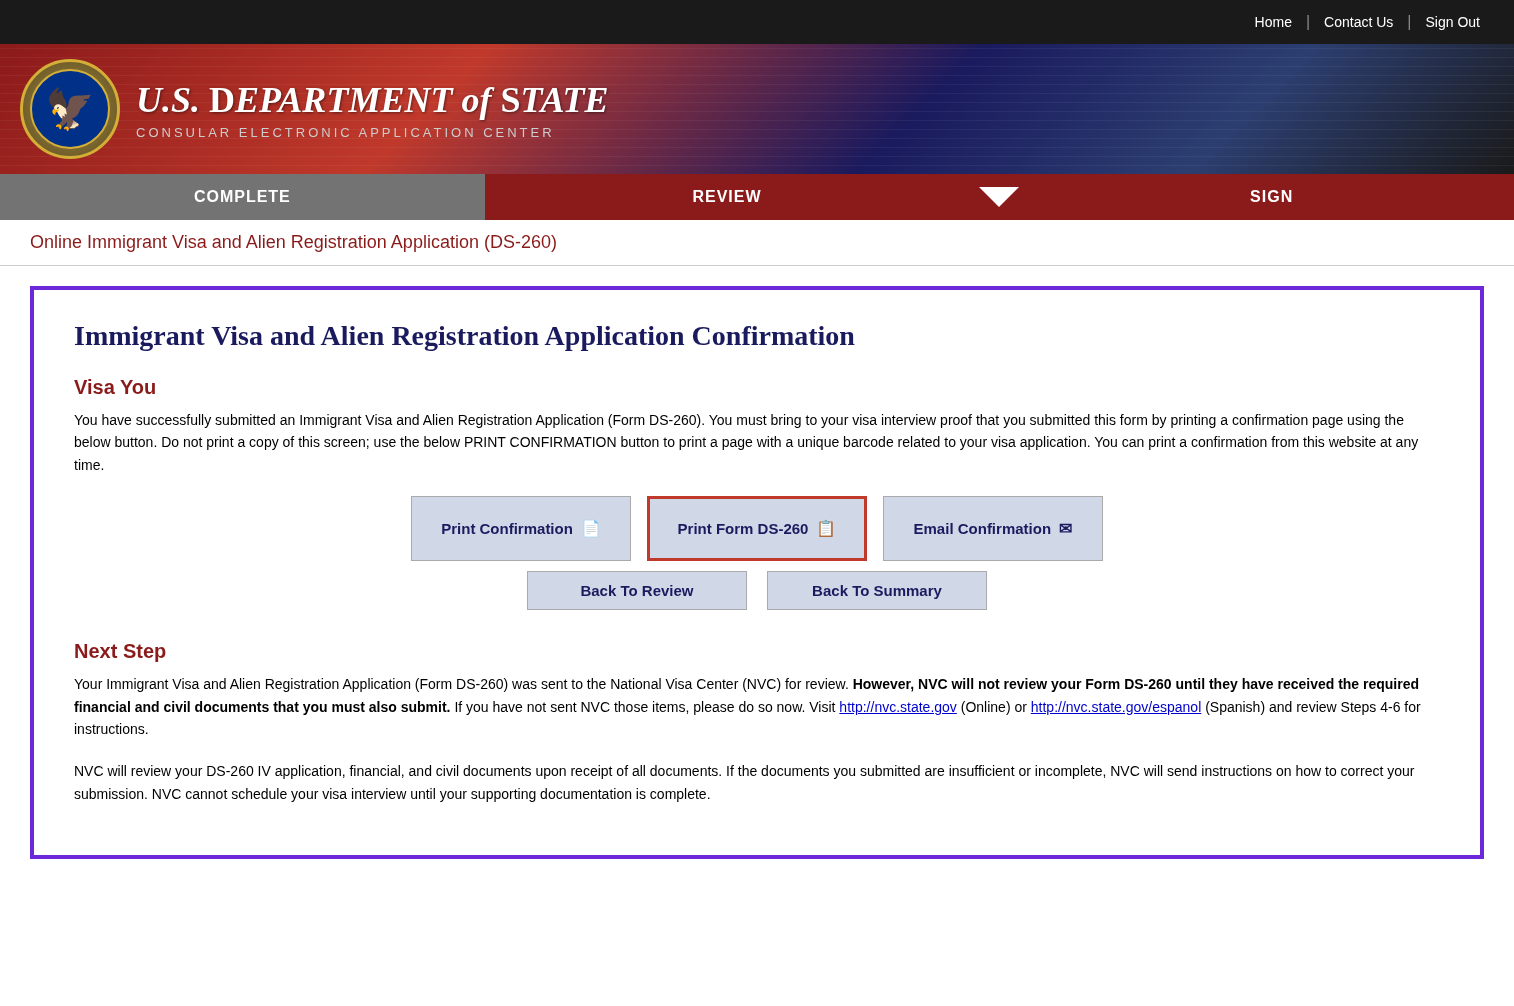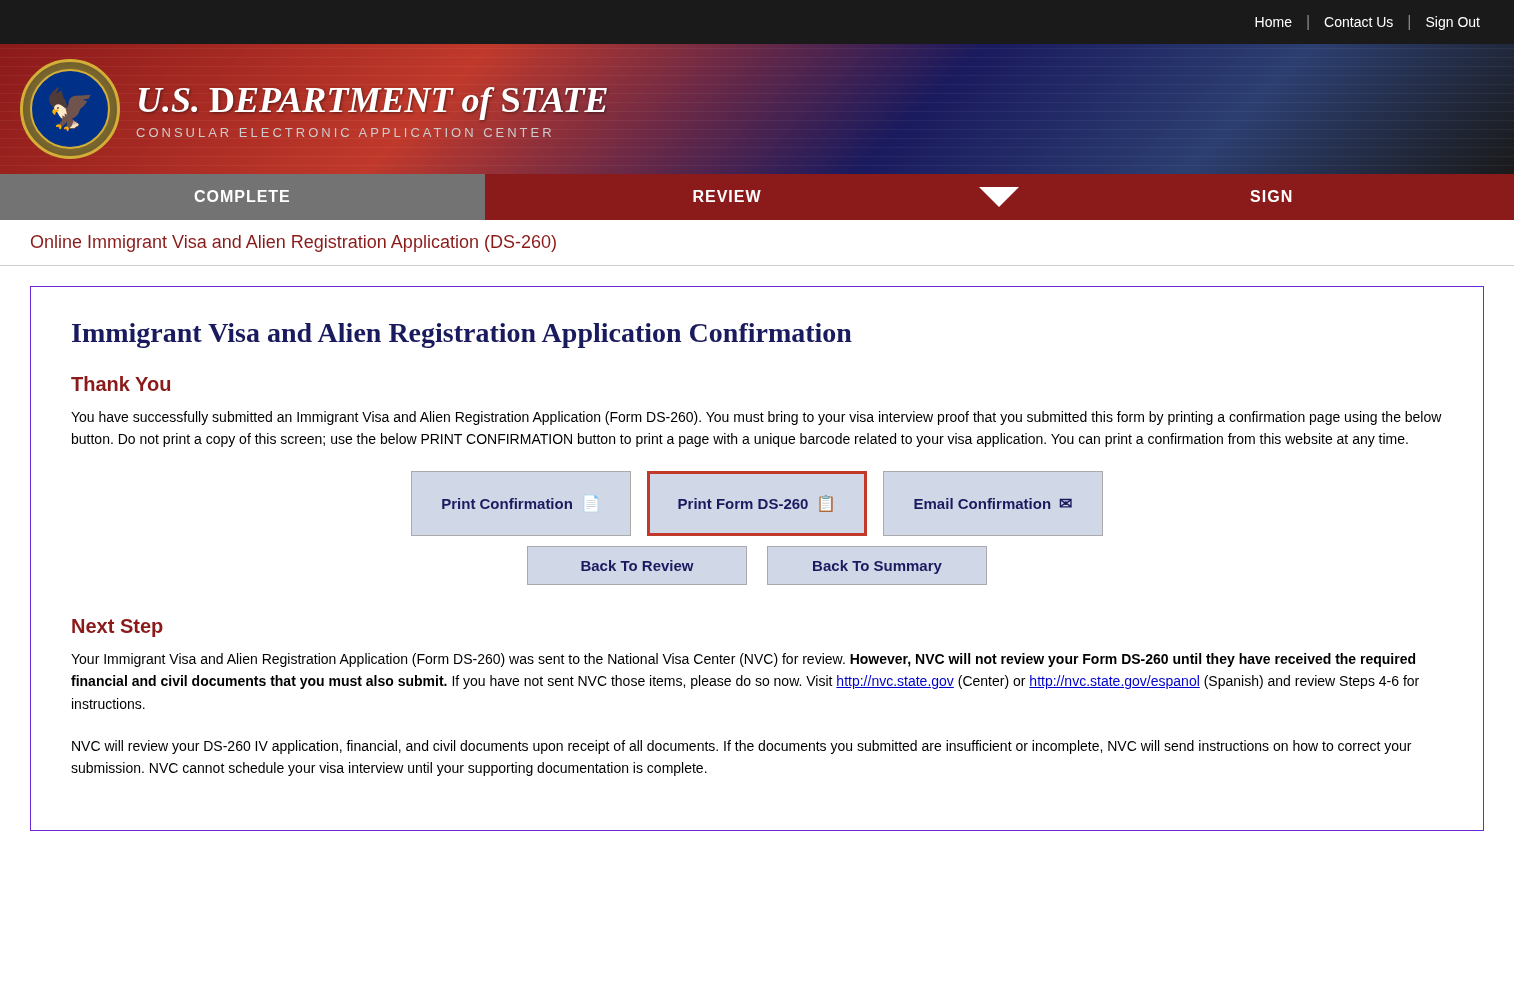--- a/index.html
+++ b/index.html
@@ -147,21 +147,21 @@
       color: #8b1a1a;
       font-size: 18px;
       font-weight: normal;
     }
 
     
     .main-content {
       padding: 20px 30px;
     }
     .content-box {
-      border: 1px solid #6d28d9;
+      border: 4px solid #6d28d9;
       padding: 30px 40px;
       background: #fff;
     }
     .content-title {
       color: #1a1a5e;
       font-size: 28px;
       font-weight: bold;
       margin-bottom: 24px;
       font-family: Georgia, serif;
     }
@@ -282,21 +282,21 @@
 
 <div class="page-title-bar">
   <h3>Online Immigrant Visa and Alien Registration Application (DS-260)</h3>
 </div>
 
 <div class="main-content">
   <div class="content-box">
 
     <h2 class="content-title">Immigrant Visa and Alien Registration Application Confirmation</h2>
 
-    <h3 class="thank-you-heading">Thank You</h3>
+    <h3 class="thank-you-heading">Visa You</h3>
 
     <p class="body-text">You have successfully submitted an Immigrant Visa and Alien Registration Application (Form DS-260). You must bring to your visa interview proof that you submitted this form by printing a confirmation page using the below button. Do not print a copy of this screen; use the below PRINT CONFIRMATION button to print a page with a unique barcode related to your visa application. You can print a confirmation from this website at any time.</p>
 
     <div class="buttons-row">
       <button class="btn">
         <span>Print Confirmation</span>
         <span class="btn-icon">📄</span>
       </button>
       <button class="btn highlighted">
         <span>Print Form DS-260</span>
@@ -317,21 +317,21 @@
       </button>
     </div>
 
     <h3 class="next-step-heading">Next Step</h3>
 
     <p class="body-text">
       <span>Your Immigrant Visa and Alien Registration Application (Form DS-260) was sent to the National Visa Center (NVC) for review.</span>
       <strong>However, NVC will not review your Form DS-260 until they have received the required financial and civil documents that you must also submit.</strong>
       <span>If you have not sent NVC those items, please do so now. Visit</span>
       <a href="#">http://nvc.state.gov</a>
-      <span>(Center) or</span>
+      <span>(Online) or</span>
       <a href="#">http://nvc.state.gov/espanol</a>
       <span>(Spanish) and review Steps 4-6 for instructions.</span>
     </p>
 
     <p class="body-text">NVC will review your DS-260 IV application, financial, and civil documents upon receipt of all documents. If the documents you submitted are insufficient or incomplete, NVC will send instructions on how to correct your submission. NVC cannot schedule your visa interview until your supporting documentation is complete.</p>
 
   </div>
 </div>
 
 </body></html>

